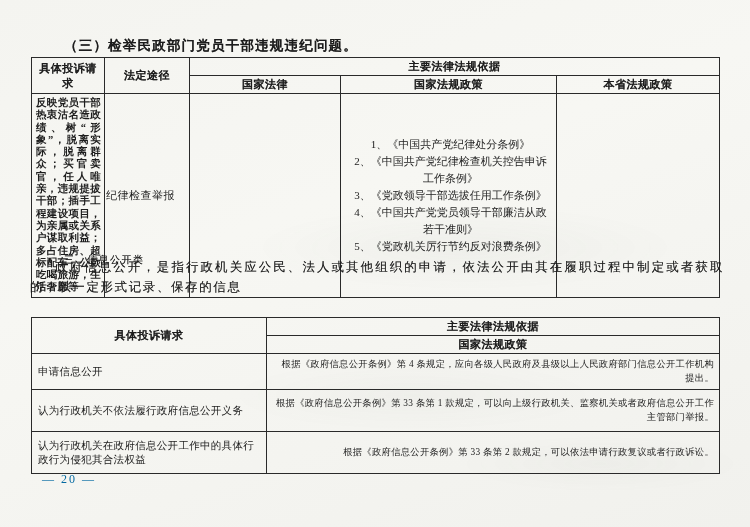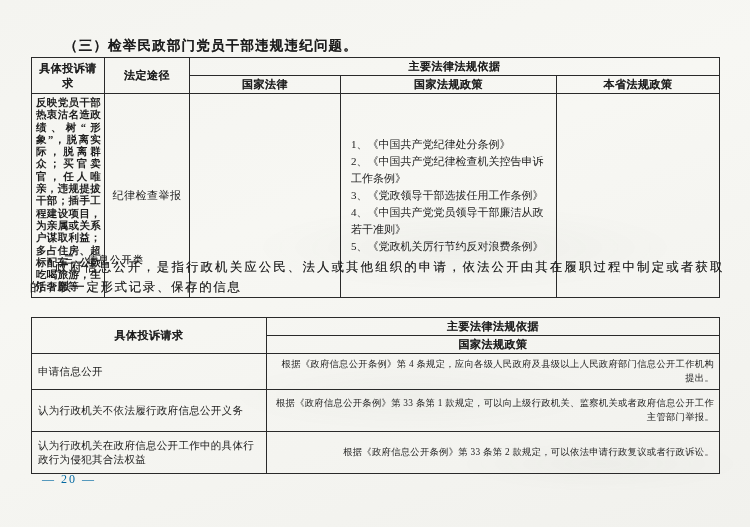--- a/index.html
+++ b/index.html
@@ -31,23 +31,23 @@
     font-weight:bold;text-align:center;font-size:11px;padding:1px 2px;
     letter-spacing:0.5px;text-shadow:0 0 0.4px rgba(0,0,0,0.5);
   }
   .t td{vertical-align:middle;}
   #table1{top:57px;width:688px;}
   #table1 .hrow{height:14px;}
   .cell-request{
     font-size:10.5px;line-height:12.3px;padding:3px 3px 3px 4px;
     text-align:justify;vertical-align:top;letter-spacing:0.2px;font-weight:bold;
   }
-  .cell-route{text-align:center;font-size:11px;letter-spacing:0.5px;}
+  .cell-route{font-size:11px;letter-spacing:0.5px;}
   .cell-policy-list{font-size:11px;line-height:17px;padding:4px 6px 4px 10px;}
-  .cell-policy-list div{margin:0;}
+  .cell-policy-list div{margin:0;text-align:center;}
   .cell-empty{background:transparent;}
   .section-heading{
     position:absolute;left:64px;top:253px;
     font-size:10px;font-weight:normal;letter-spacing:1.5px;
     text-shadow:0 0 0.5px rgba(0,0,0,0.55);
   }
   .body-paragraph{
     position:absolute;left:30px;top:258px;width:694px;
     font-size:12.5px;line-height:19.5px;letter-spacing:1.6px;
     text-indent:2em;text-align:justify;

